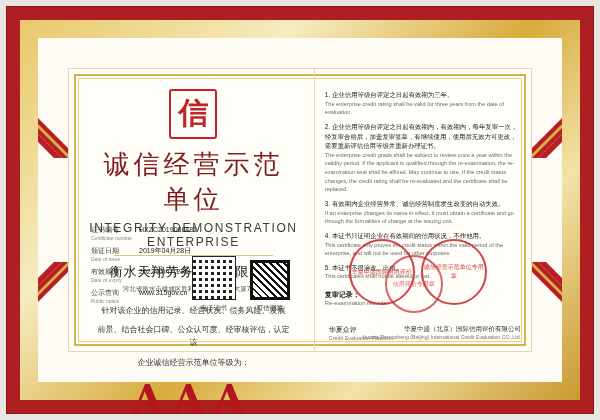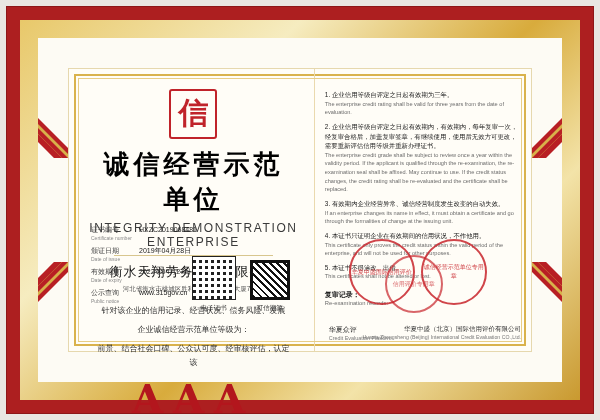--- a/index.html
+++ b/index.html
@@ -67,21 +67,21 @@
 
   
   .seal-logo{
     width:44px;height:46px;margin:6px auto 8px;
     border:2px solid #c0232a;border-radius:3px;
     color:#c0232a;font-family:"DejaVu Serif",serif;font-size:30px;line-height:44px;
     font-weight:bold;
   }
   .title-cn{
     font-family:"DejaVu Serif",serif;
-    font-size:26px;letter-spacing:4px;color:#000000;font-weight:bold;
+    font-size:26px;letter-spacing:4px;color:#7f1d1d;font-weight:normal;
     margin:2px 8px 4px;
   }
   .title-en{
     font-size:12px;letter-spacing:1.6px;color:#3a3a3a;margin-bottom:6px;
   }
   .rule{
     width:72%;height:1px;background:#d8c68e;margin:4px auto 7px;
   }
   .company{
     font-family:Liberation Serif, serif;
@@ -185,22 +185,22 @@
         <div class="sheet">
 
           <div class="left">
             <div class="seal-logo">信</div>
             <div class="title-cn">诚信经营示范单位</div>
             <div class="title-en">INTEGRITY DEMONSTRATION ENTERPRISE</div>
             <div class="rule"></div>
             <div class="company">衡水天翔劳务派遣有限公司</div>
             <div class="address">河北省衡水市桃城区胜利东路58号志华大厦701室</div>
             <div class="para">针对该企业的信用记录、经营状况、偿务风险、发展</div>
+            <div class="para">前景、结合社会口碑、公众认可度、经审核评估，认定该</div>
             <div class="para">企业诚信经营示范单位等级为：</div>
-            <div class="para">前景、结合社会口碑、公众认可度、经审核评估，认定该</div>
             <div class="grade">AAA</div>
 
             <div class="meta">
               <div class="meta-row">
                 <div class="meta-label">
                   <span>证书编号</span>
                   <small>Certificate number</small>
                 </div>
                 <div class="meta-val">HXZC2019068481</div>
               </div>

